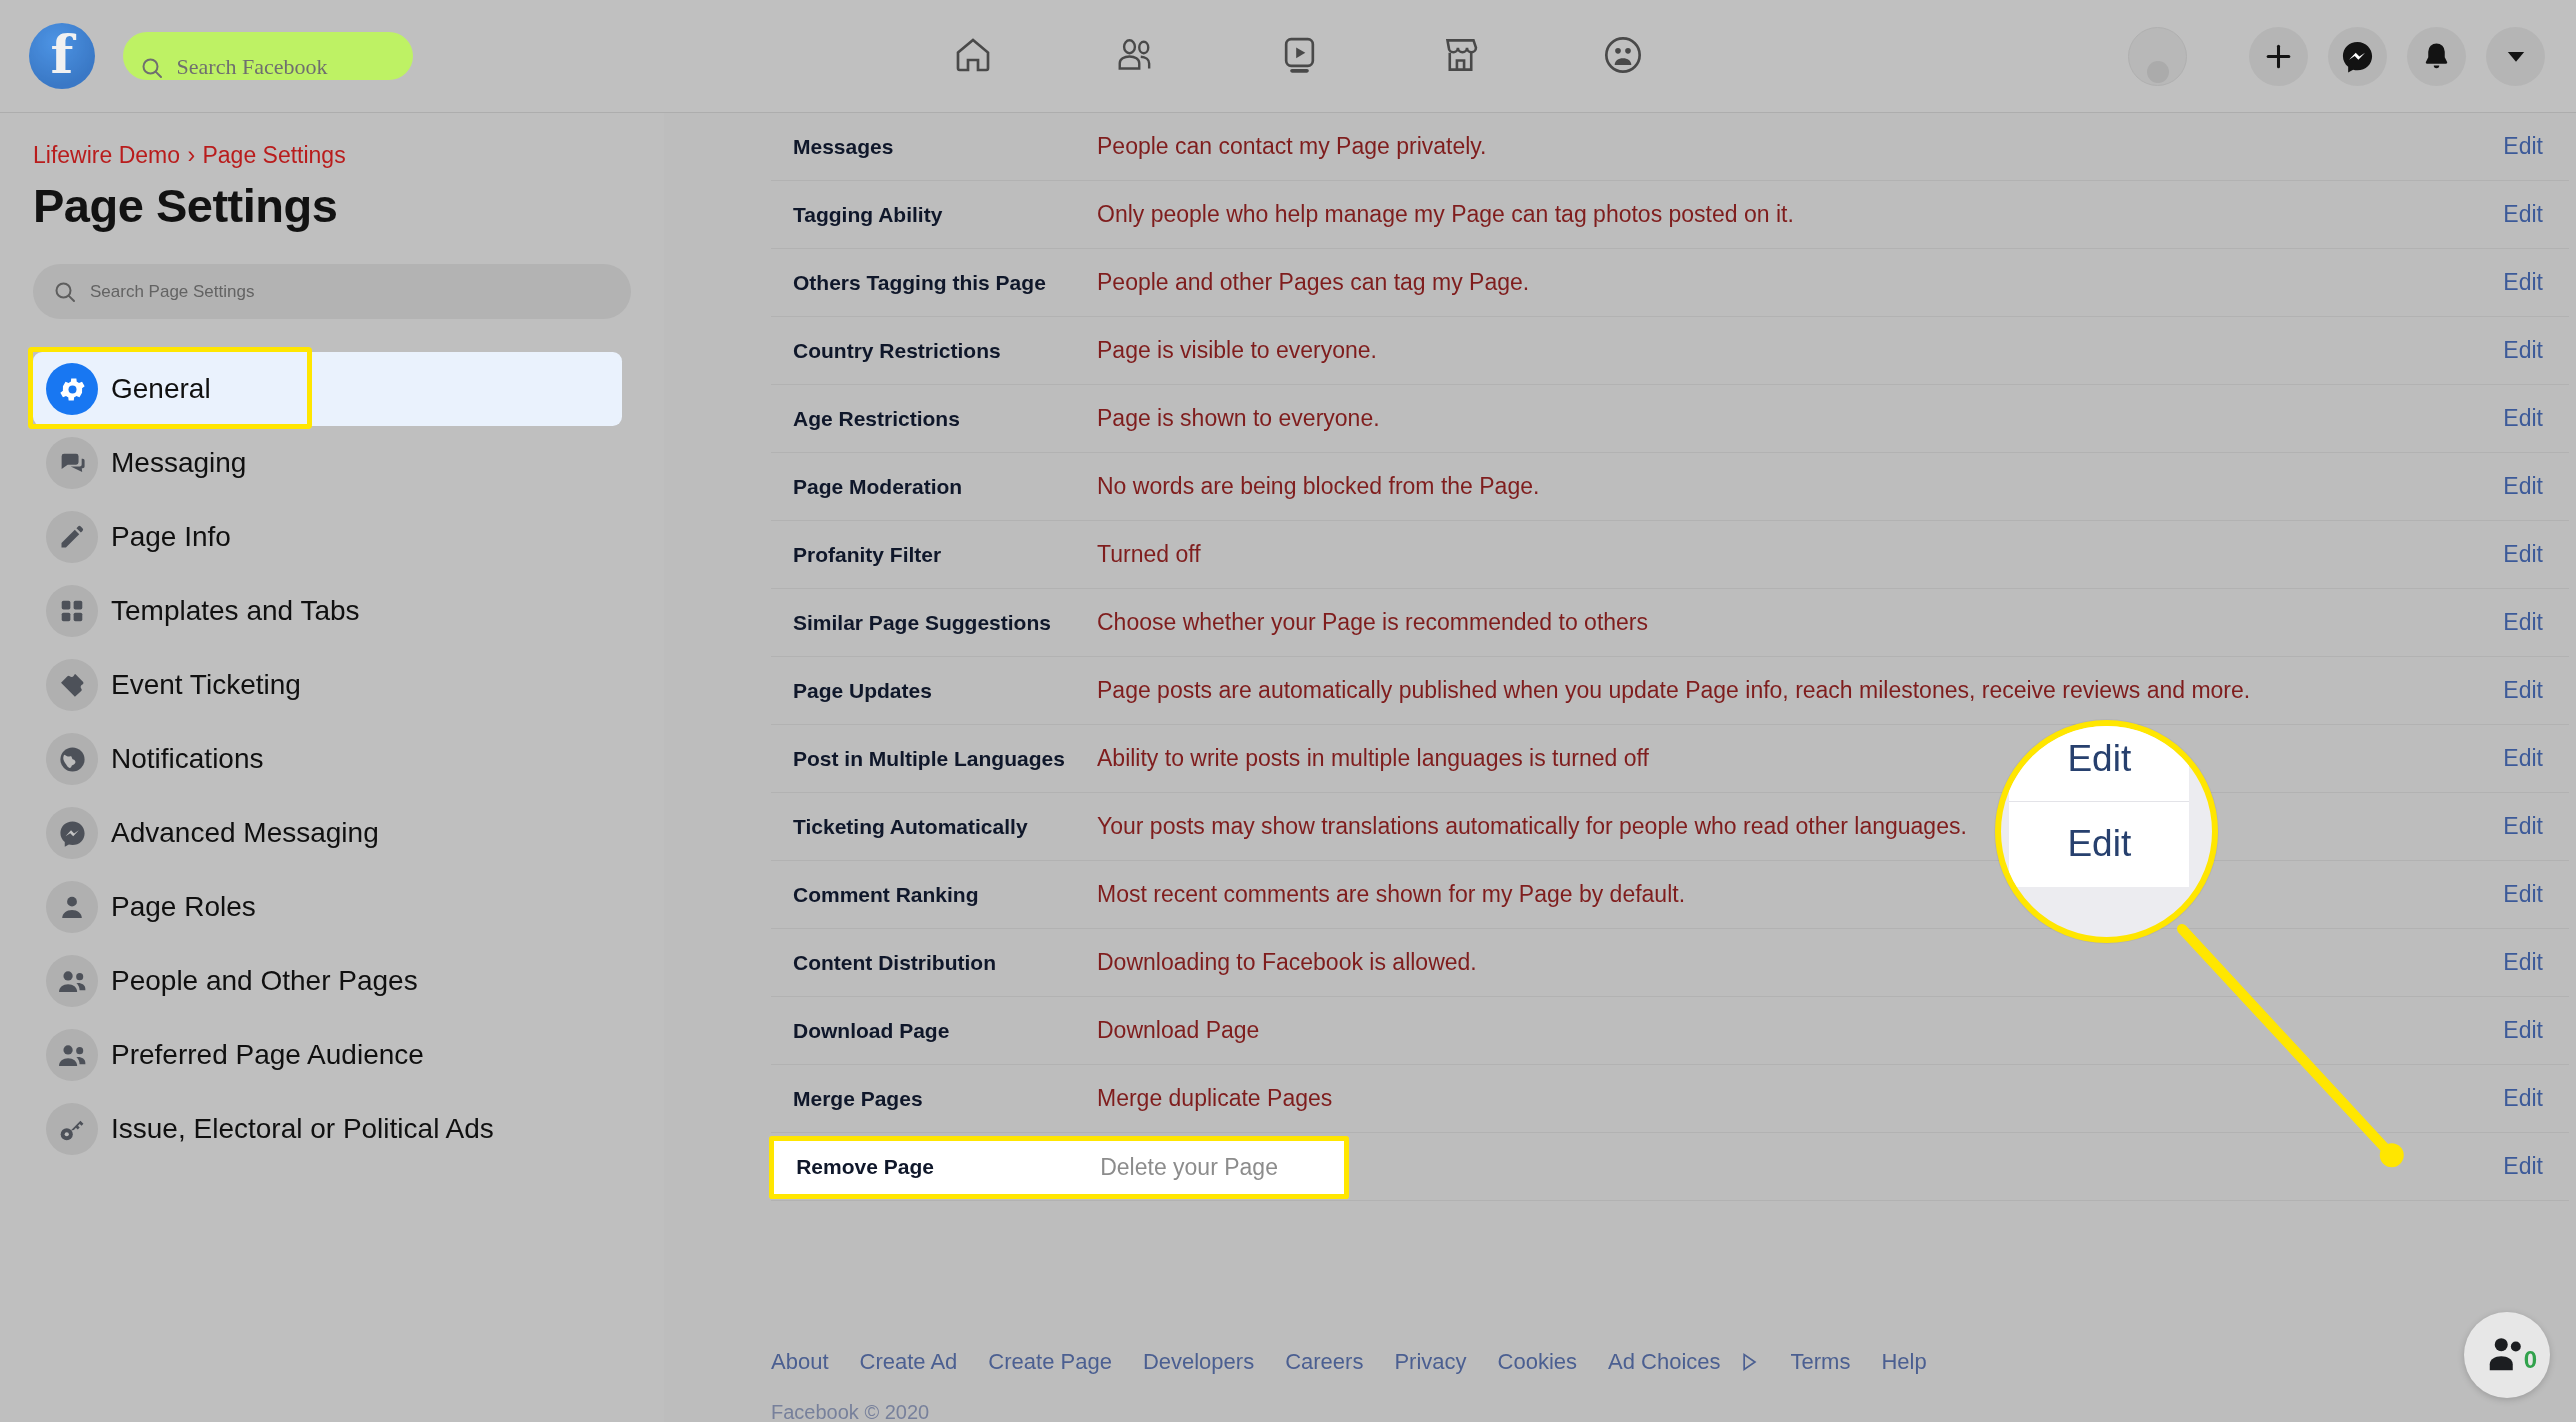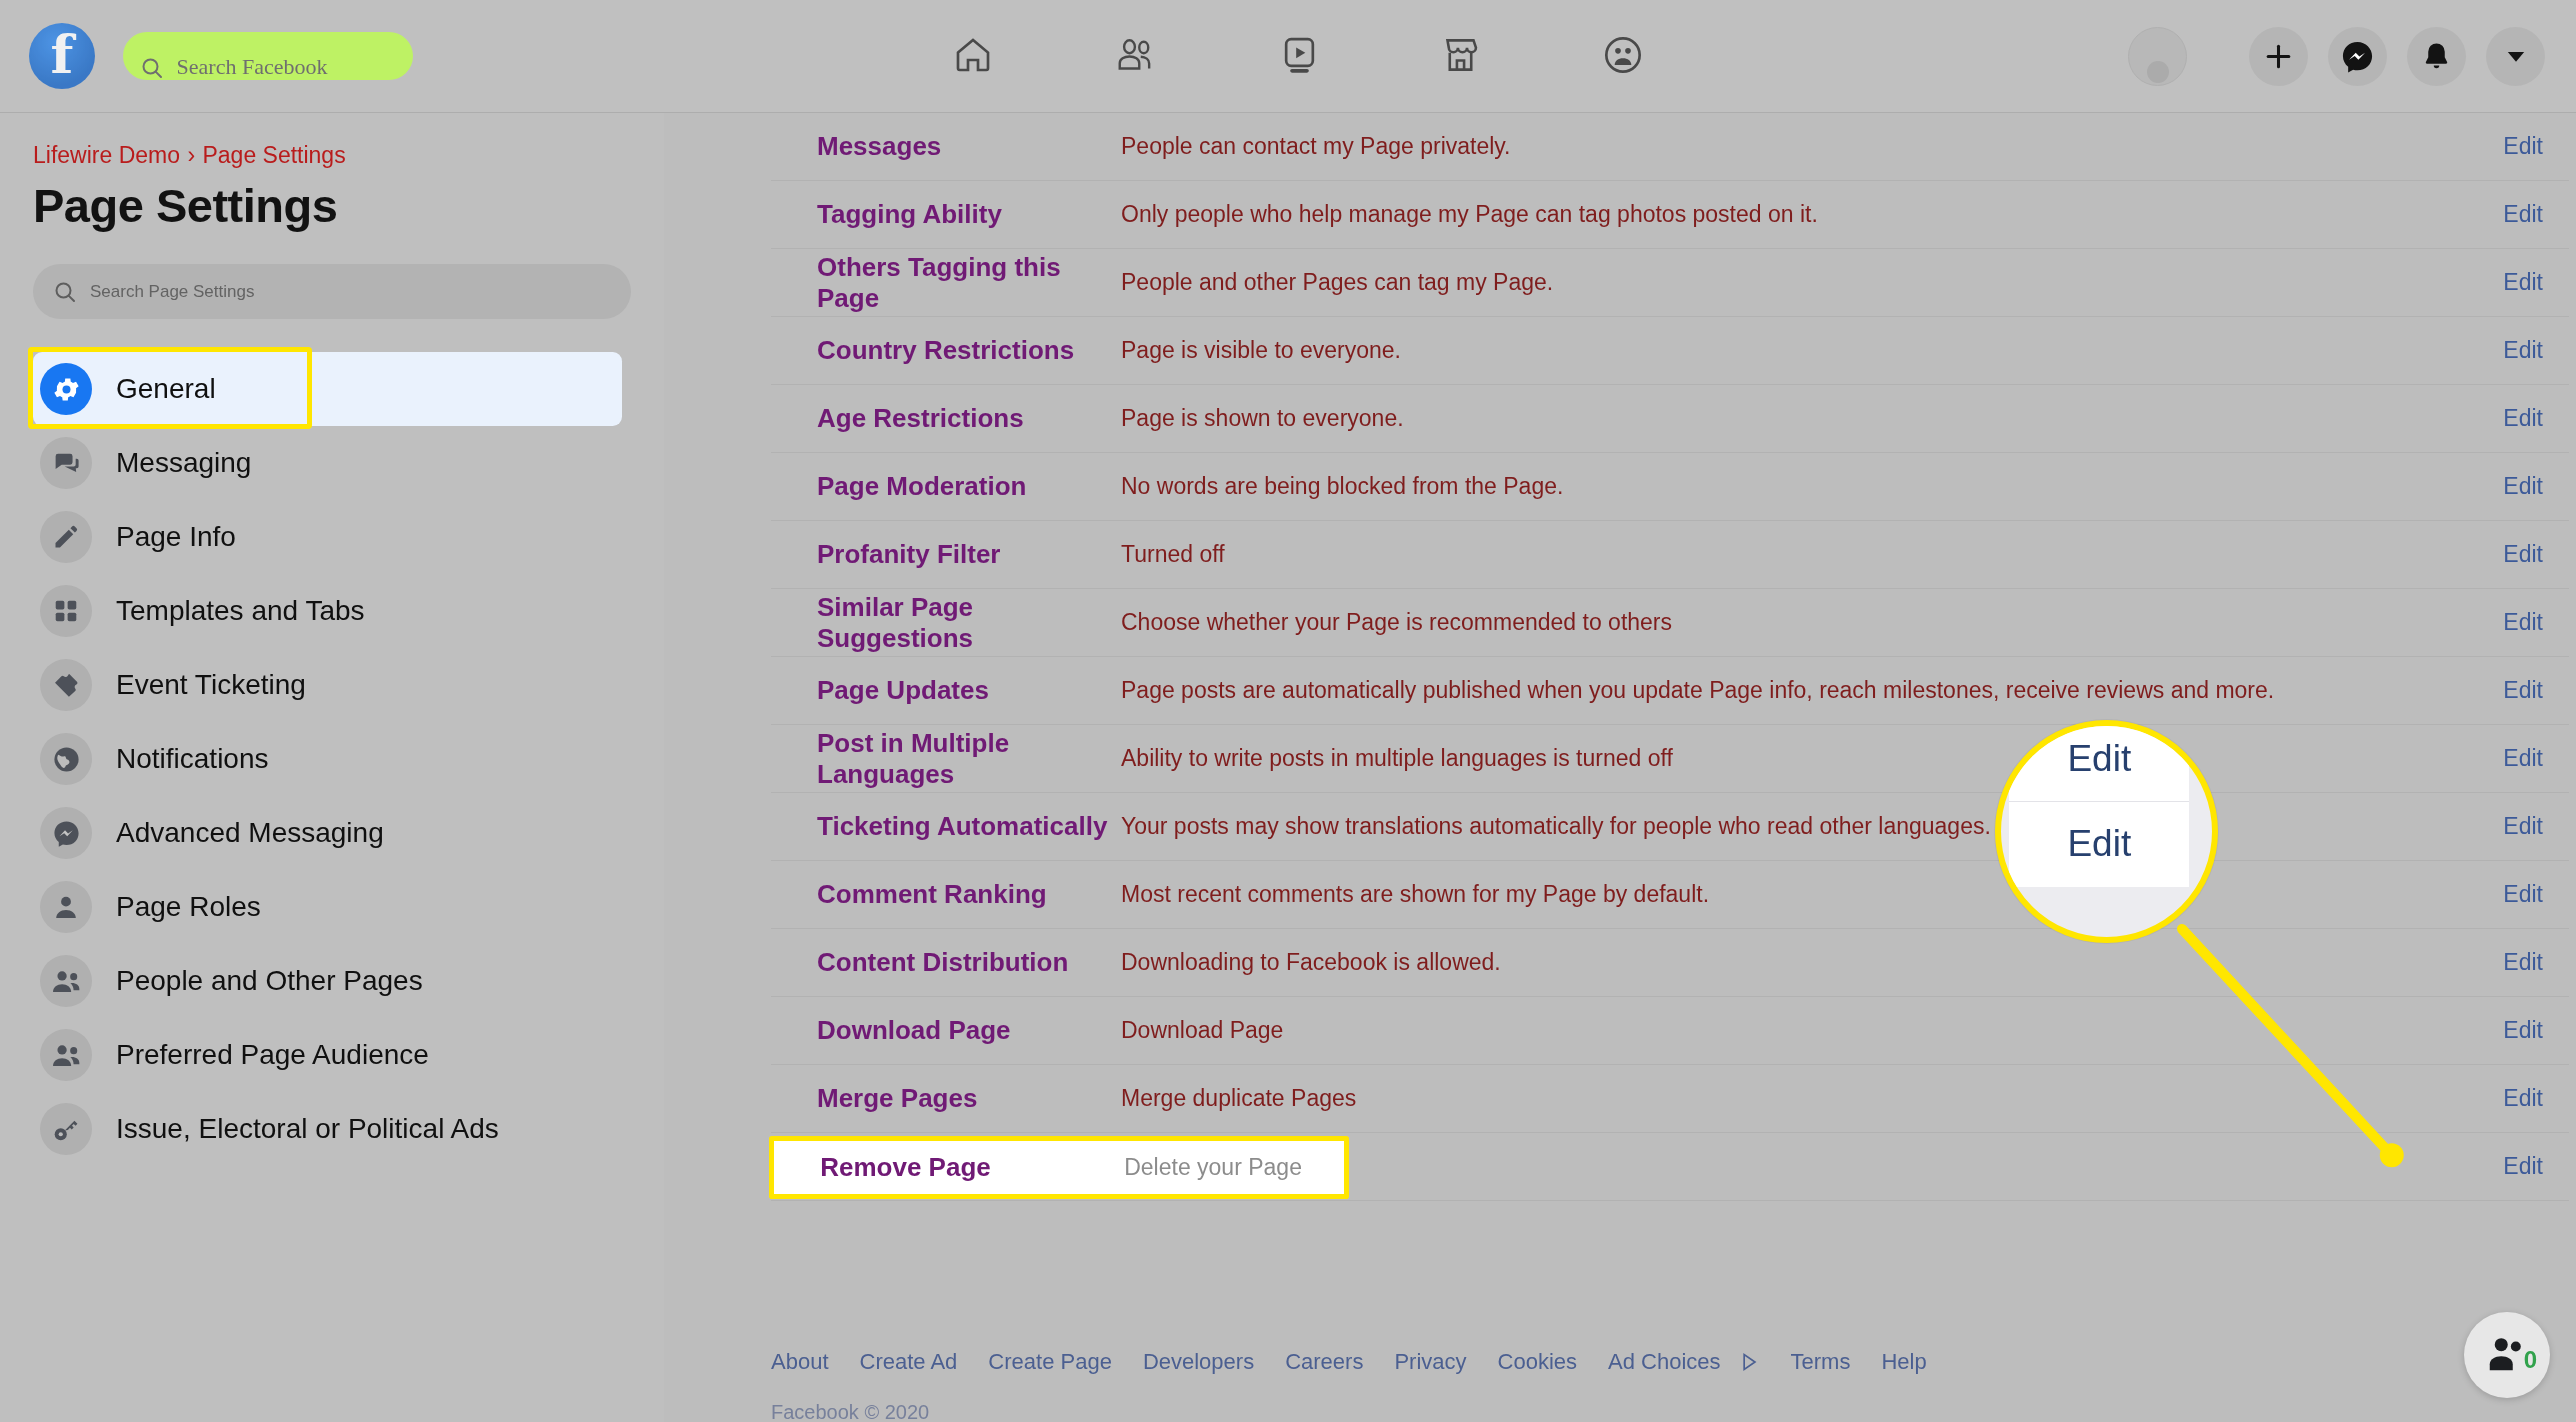--- a/index.html
+++ b/index.html
@@ -91,22 +91,22 @@
     letter-spacing: -0.5px; margin-bottom: 31px;
   }
   .side-search {
     height: 55px; border-radius: 28px; background: #b3b3b3;
     display: flex; align-items: center; padding: 0 20px;
     margin-bottom: 33px;
   }
   .side-search .txt { color: #636363; font-size: 17px; margin-left: 13px; }
 
   .side-item {
-    display: flex; align-items: center; gap: 24px;
-    height: 74px; padding: 0 7px;
+    display: flex; align-items: center; gap: 13px;
+    height: 74px; padding: 0 13px;
     border-radius: 9.2px;
     position: relative;
   }
   .side-item .bubble {
     width: 52px; height: 52px; border-radius: 50%;
     background: #b0b0b0;
     display: flex; align-items: center; justify-content: center;
     flex: none;
   }
   .side-item .lbl {
@@ -138,21 +138,21 @@
   .srow {
     display: flex; align-items: center;
     height: 68px;
     border-bottom: 0.9px solid #b2b2b2;
     padding: 0 26px 0 22px;
     background: #bdbdbd;
     position: relative;
   }
   .srow .s-name {
     width: 304px; flex: none;
-    font-size: 26px; font-weight: bold; color: #701a75; margin-left: 24px;
+    font-size: 21px; font-weight: bold; color: #0f172a;
   }
   .srow .s-desc {
     flex: 1;
     font-size: 23px; color: #7f1d1d;
     white-space: nowrap; overflow: hidden;
   }
   .srow .s-edit {
     font-size: 23px; color: #3c5a99;
     flex: none; margin-left: 18.4px;
   }

